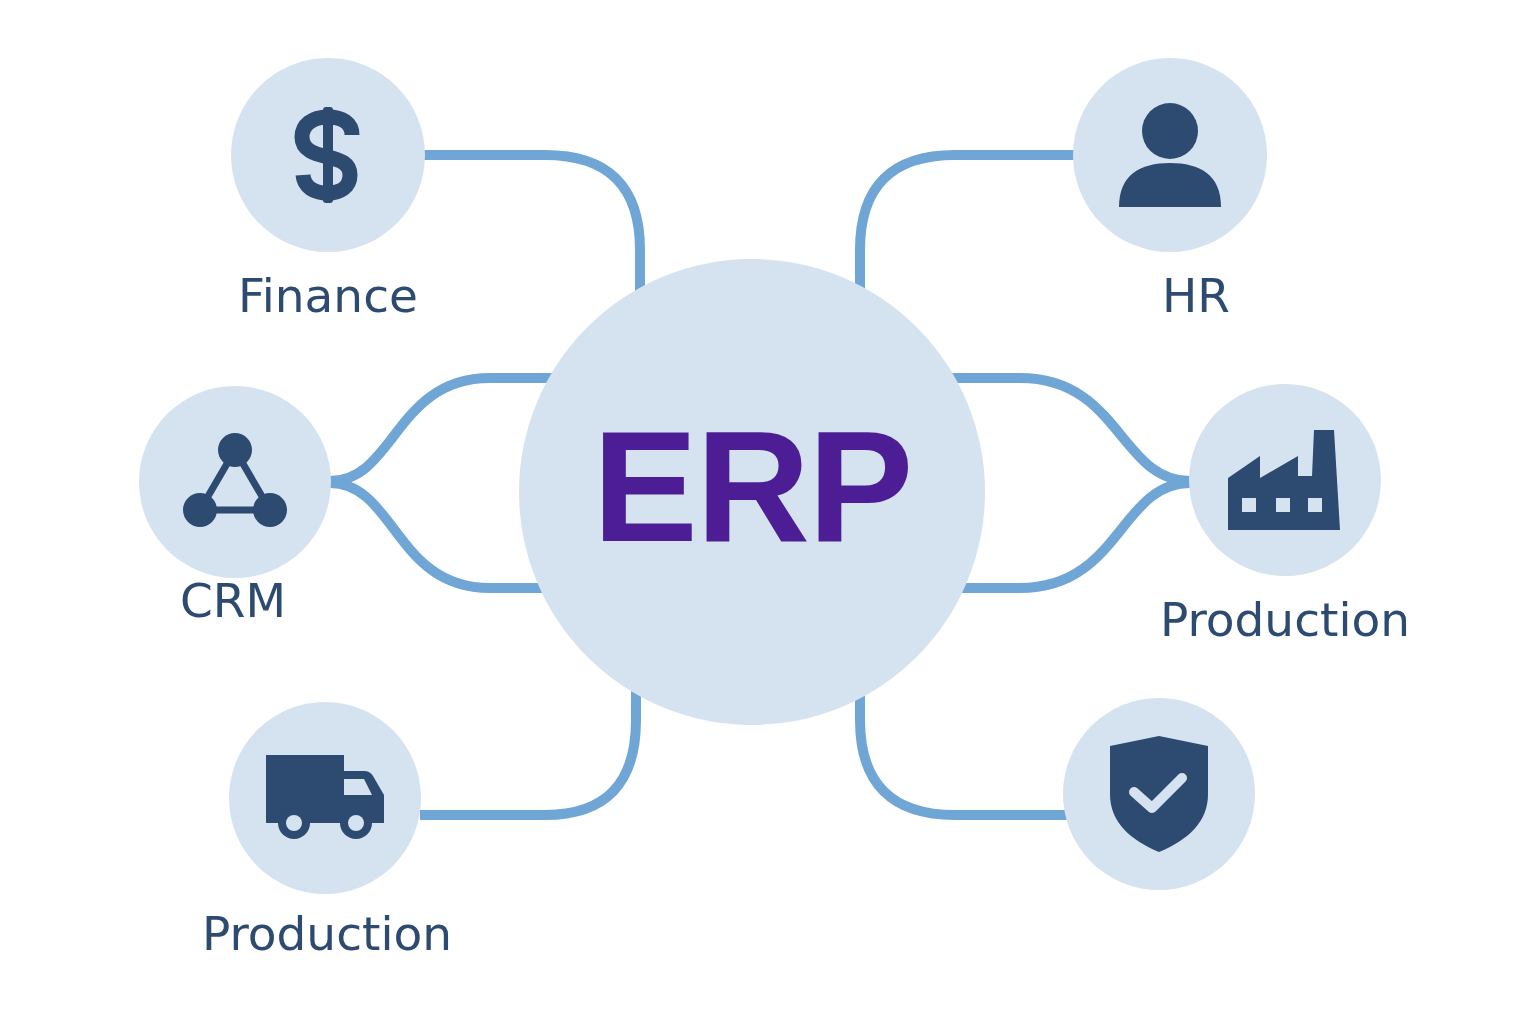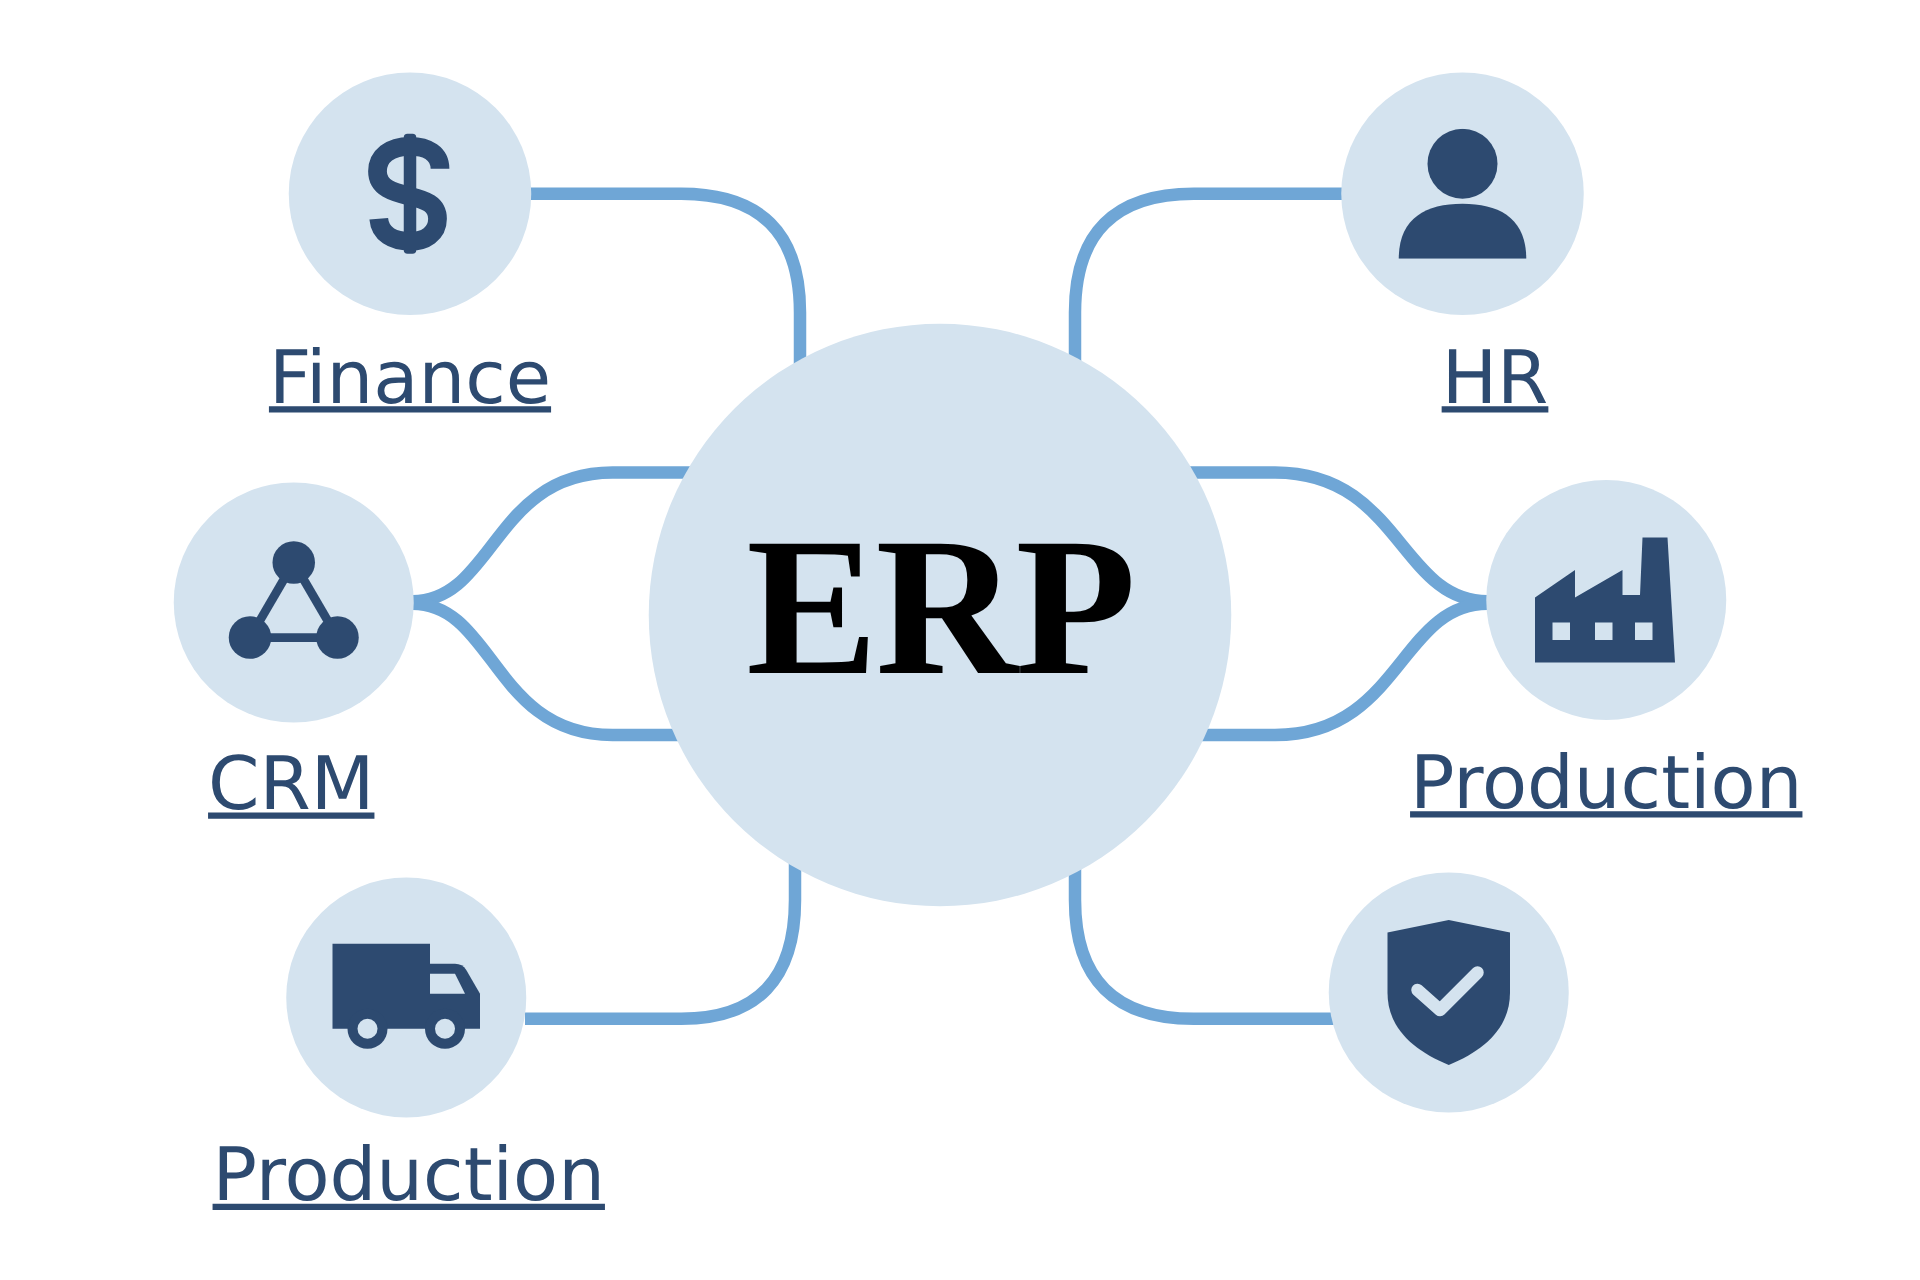--- a/index.html
+++ b/index.html
@@ -35,37 +35,36 @@
       top: 259px;
       width: 466px;
       height: 466px;
       border-radius: 50%;
       background: #d4e3ef;
       display: flex;
       align-items: center;
       justify-content: center;
     }
     .hub-label {
-      color: #000000;
-      font-family: Liberation Serif, serif;
+      color: #4c1d95;
+      font-family: Liberation Sans, sans-serif;
       font-weight: bold;
       font-size: 158px;
       letter-spacing: -2px;
       line-height: 1;
       margin-top: -12px;
     }
     .label {
       position: absolute;
       color: #2d4a70;
       font-family: "DejaVu Sans", "Liberation Sans", sans-serif;
-      font-size: 59px;
+      font-size: 47px;
       line-height: 1;
       white-space: nowrap;
       transform: translateX(-50%);
-      text-decoration: underline;
     }
   </style>
 </head>
 <body>
 
 <div class="canvas">
 
   <svg class="connectors" viewBox="0 0 1536 1024">
     <g fill="none" stroke="#6fa6d6" stroke-width="10" stroke-linecap="butt">
 
@@ -104,21 +103,21 @@
       <g stroke="#2d4a70" stroke-width="7" fill="none">
         <line x1="55" y1="18" x2="20" y2="78"></line>
         <line x1="55" y1="18" x2="90" y2="78"></line>
         <line x1="20" y1="78" x2="90" y2="78"></line>
       </g>
       <circle cx="55" cy="18" r="17" fill="#2d4a70"></circle>
       <circle cx="20" cy="78" r="17" fill="#2d4a70"></circle>
       <circle cx="90" cy="78" r="17" fill="#2d4a70"></circle>
     </svg>
   </div>
-  <div class="label" style="left:233px; top:597px;text-align:right;">CRM</div>
+  <div class="label" style="left:233px; top:577px;text-align:right;">CRM</div>
 
   <div class="node" style="left:229px; top:702px; width:192px; height:192px;">
     <svg width="122" height="90" viewBox="0 0 122 90">
       <rect x="2" y="2" width="78" height="68" fill="#2d4a70"></rect>
       <path d="M 80 18 L 100 18 Q 106 18 109 23 L 120 42 L 120 70 L 80 70 Z" fill="#2d4a70"></path>
       <path d="M 80 26 L 100 26 L 108 42 L 80 42 Z" fill="#d4e3ef"></path>
       <circle cx="30" cy="70" r="16" fill="#2d4a70"></circle>
       <circle cx="30" cy="70" r="8" fill="#d4e3ef"></circle>
       <circle cx="92" cy="70" r="16" fill="#2d4a70"></circle>
       <circle cx="92" cy="70" r="8" fill="#d4e3ef"></circle>

